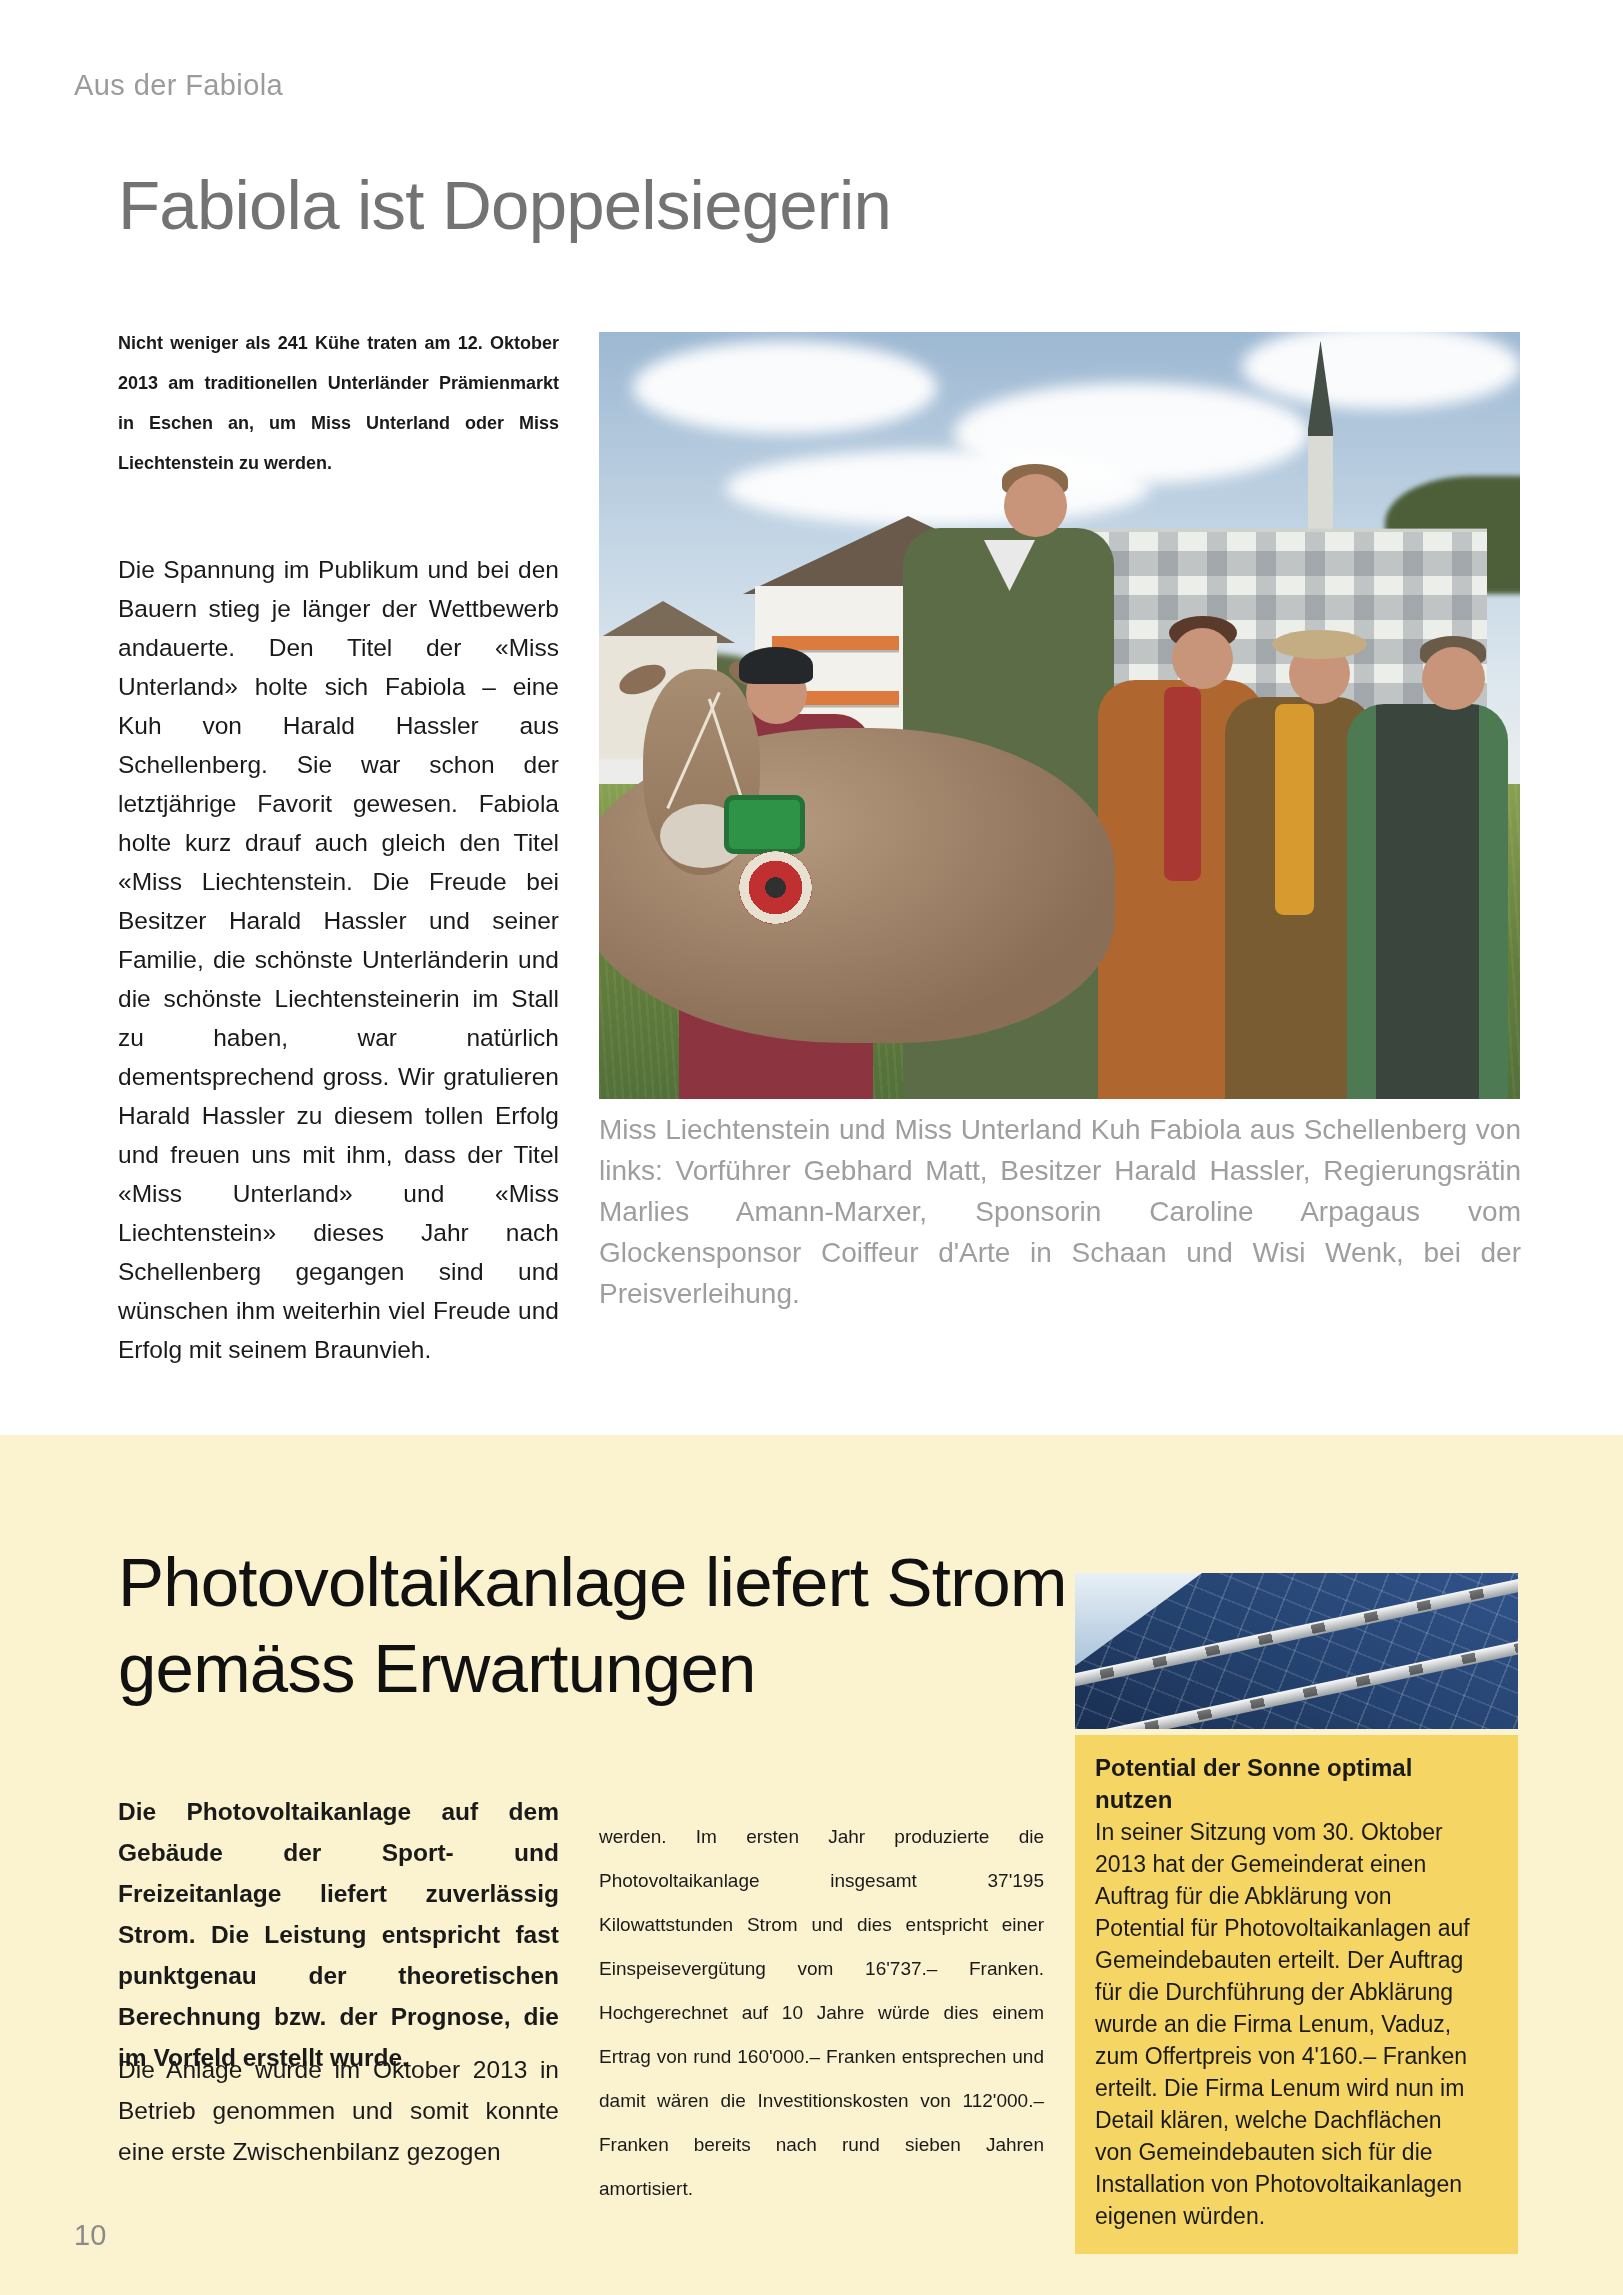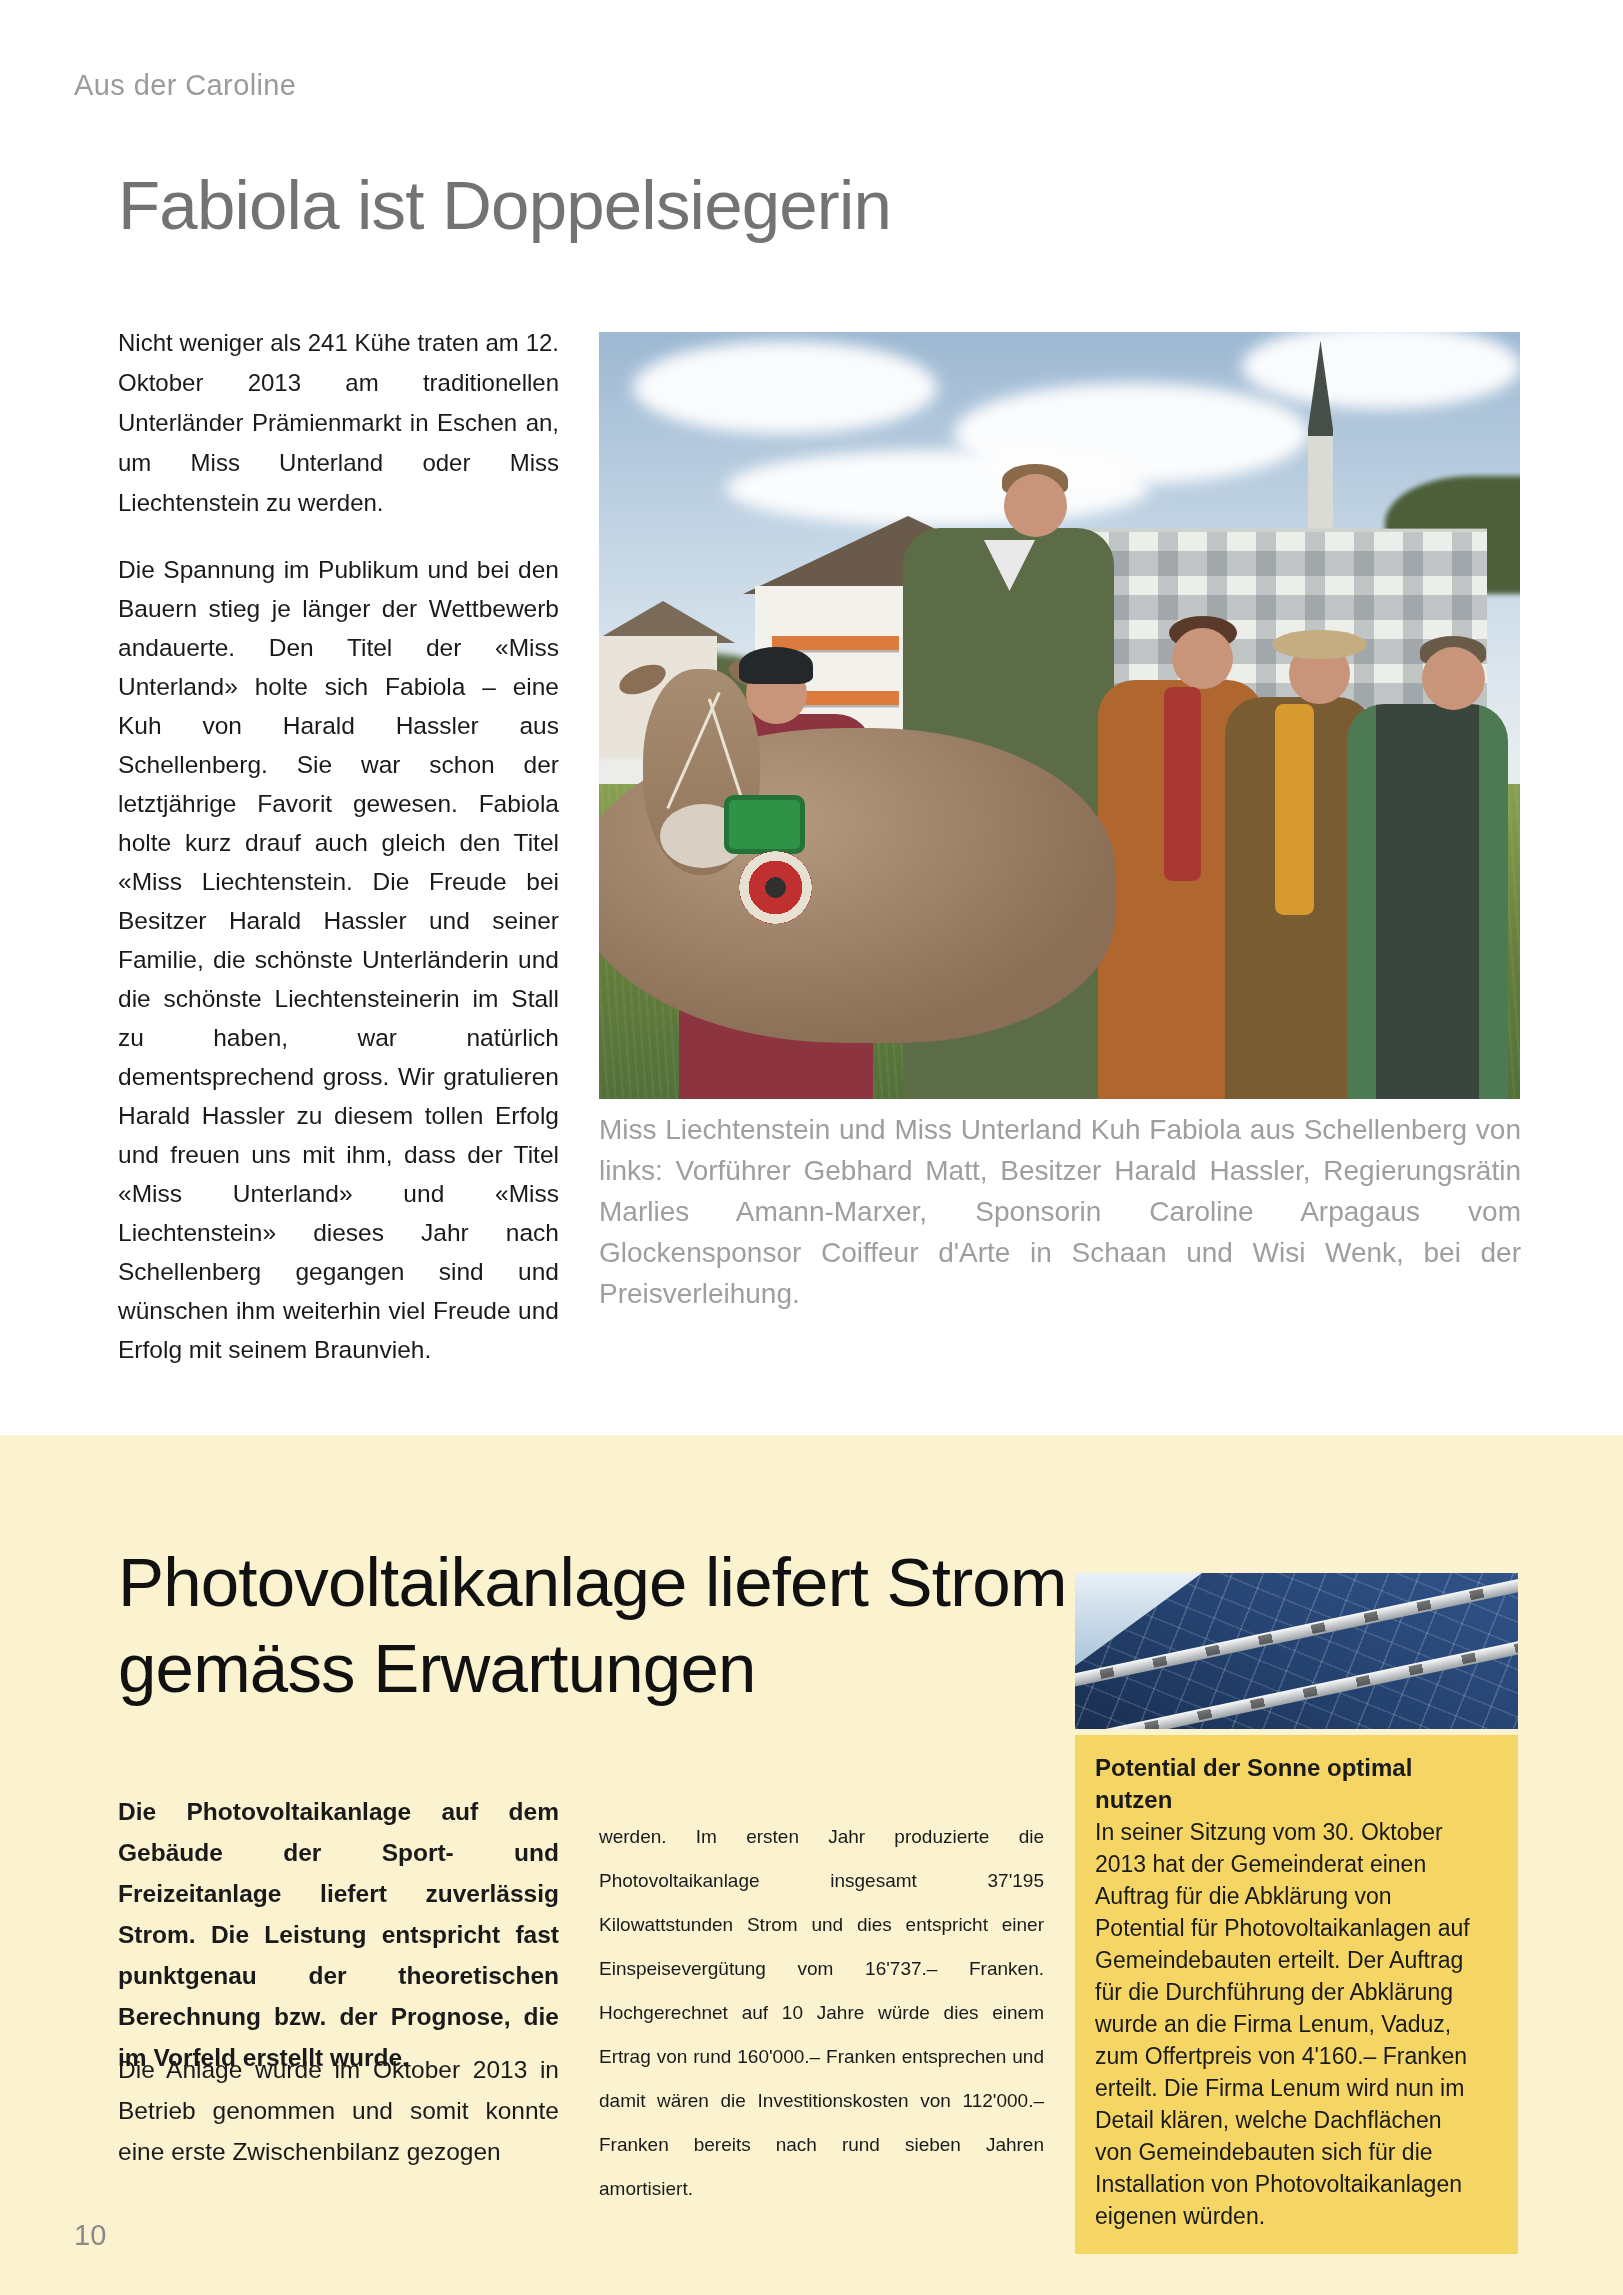--- a/index.html
+++ b/index.html
@@ -8,21 +8,21 @@
     font-family:"Liberation Sans","DejaVu Sans",sans-serif;color:#1a1a1a;
     overflow:hidden;
   }
   .abs{position:absolute;}
 
   
   .kicker{left:74px;top:69px;font-size:29px;color:#9b9b9b;letter-spacing:0.4px;}
 
   
   .title1{left:118px;top:166px;width:1184px;font-size:69px;letter-spacing:-0.8px;color:#737373;}
-  .lead1{left:118px;top:323px;width:441px;font-size:24px;line-height:40px;font-weight:400;
+  .lead1{left:118px;top:323px;width:441px;font-size:18px;line-height:40px;font-weight:700;
          text-align:justify;hyphens:auto;}
   .body1{left:118px;top:550px;width:441px;font-size:24.5px;line-height:39px;
          text-align:justify;hyphens:auto;}
 
   
   .photo1{left:599px;top:332px;width:921px;height:767px;overflow:hidden;
     background:linear-gradient(#9db8d2 0%,#c2d4e4 26%,#dde7ee 46%,#e7ecef 55%);}
   .cloud{background:#ffffff;border-radius:50%;filter:blur(7.6px);opacity:.95;}
   .treeline{background:#5c6b44;border-radius:45%;filter:blur(3.4px);}
   .hill{background:#4c5f39;border-radius:40%;filter:blur(2.5px);}
@@ -120,21 +120,21 @@
   .infobox{left:1075px;top:1735px;width:443px;background:#f5d664;padding:17px 36px 22px 20px;box-sizing:border-box;}
   .infobox-title{font-size:24px;font-weight:700;line-height:32px;color:#1a1a1a;}
   .infobox-body{font-size:23px;line-height:32px;color:#1a1a1a;hyphens:auto;}
 
   
   .pagenum{left:74px;top:2219px;font-size:29px;color:#8a8a8a;}
 </style>
 </head>
 <body>
 
-<div class="abs kicker">Aus der Caroline</div>
+<div class="abs kicker">Aus der Fabiola</div>
 
 <h1 class="abs title1" style="margin:0;font-weight:400;">Fabiola ist Doppelsiegerin</h1>
 <div class="abs lead1">Nicht weniger als 241 Kühe traten am 12. Oktober 2013 am traditionellen Unterländer Prämienmarkt in Eschen an, um Miss Unterland oder Miss Liechtenstein zu werden.</div>
 <div class="abs body1">Die Spannung im Publikum und bei den Bauern stieg je länger der Wettbewerb andauerte. Den Titel der «Miss Unterland» holte sich Fabiola – eine Kuh von Harald Hassler aus Schellenberg. Sie war schon der letztjährige Favorit gewesen. Fabiola holte kurz drauf auch gleich den Titel «Miss Liechtenstein. Die Freude bei Besitzer Harald Hassler und seiner Familie, die schönste Unterländerin und die schönste Liechtensteinerin im Stall zu haben, war natürlich dementsprechend gross. Wir gratulieren Harald Hassler zu diesem tollen Erfolg und freuen uns mit ihm, dass der Titel «Miss Unterland» und «Miss Liechtenstein» dieses Jahr nach Schellenberg gegangen sind und wünschen ihm weiterhin viel Freude und Erfolg mit seinem Braunvieh.</div>
 
 <div class="abs photo1">
   <div class="abs cloud" style="left:34px;top:8.5px;width:304px;height:93px;"></div>
   <div class="abs cloud" style="left:355px;top:51px;width:355px;height:101px;"></div>
   <div class="abs cloud" style="left:643px;top:-8.5px;width:279px;height:85px;"></div>
   <div class="abs cloud" style="left:127px;top:118px;width:423px;height:76px;"></div>

